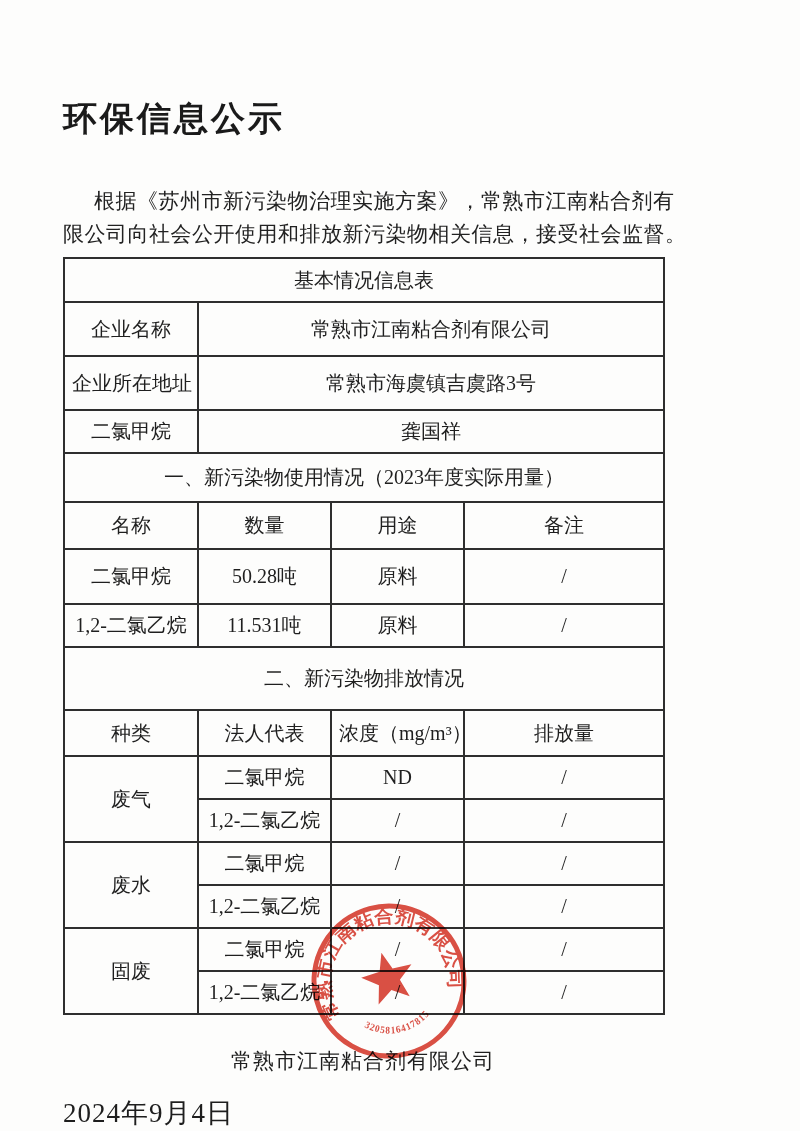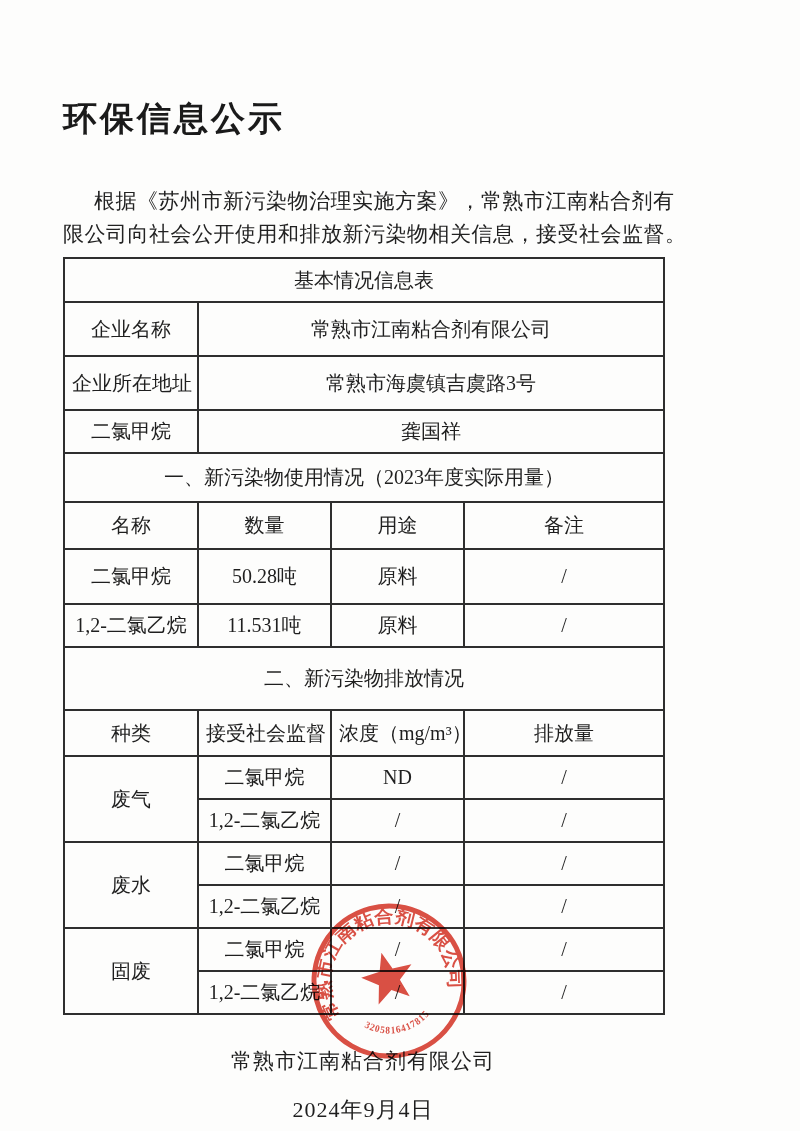--- a/index.html
+++ b/index.html
@@ -54,22 +54,21 @@
   .footer-company {
     margin-top: 32px;
     width: 600px;
     text-align: center;
     font-size: 21px;
     letter-spacing: 1px;
   }
   .footer-date {
     margin-top: 20px;
     width: 600px;
-    text-align: center;
-    font-size: 22px;
+    font-size: 27px;
     letter-spacing: 1px;
   }
   .stamp {
     position: absolute;
     left: 308px;
     top: 900px;
     width: 162px;
     height: 162px;
     transform: rotate(-15deg);
     mix-blend-mode: multiply;
@@ -135,21 +134,21 @@
           <td>11.531吨</td>
           <td>原料</td>
           <td>/</td>
         </tr>
 
         <tr style="height:63px">
           <td colspan="4">二、新污染物排放情况</td>
         </tr>
         <tr style="height:46px">
           <td>种类</td>
-          <td>接受社会监督</td>
+          <td>法人代表</td>
           <td>浓度（mg/m³）</td>
           <td>排放量</td>
         </tr>
 
         <tr style="height:40px">
           <td rowspan="2">废气</td>
           <td>二氯甲烷</td>
           <td>ND</td>
           <td>/</td>
         </tr>

